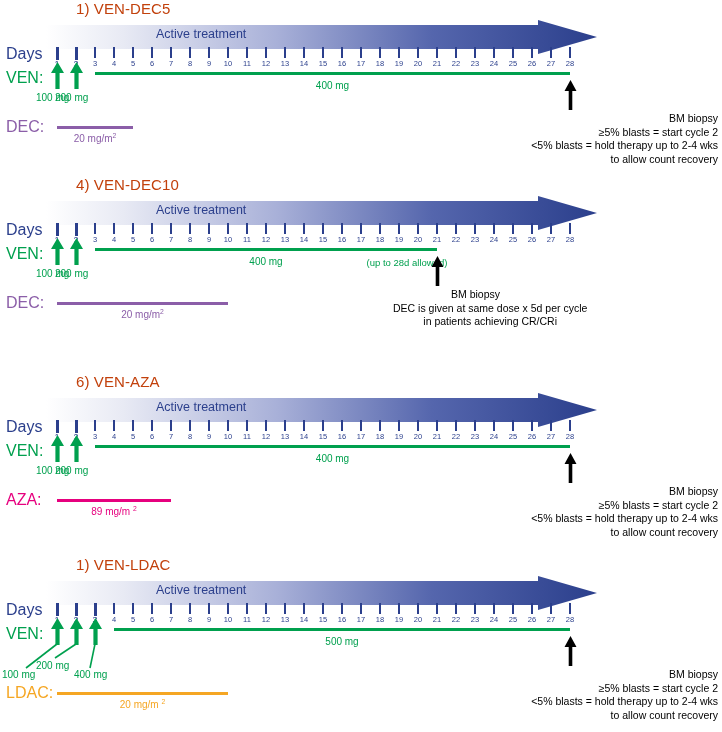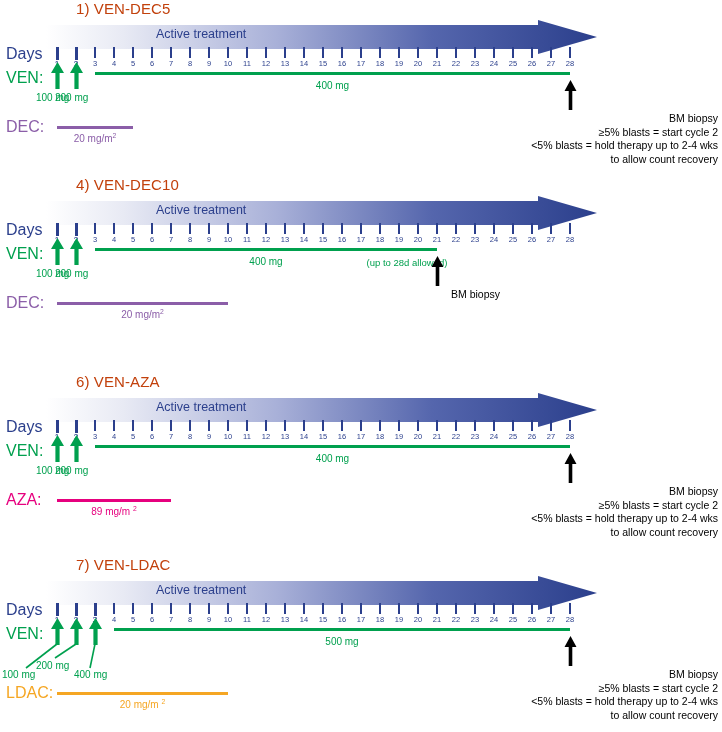--- a/index.html
+++ b/index.html
@@ -329,20 +329,22 @@
       <div class="leader" style="left: 0px; top: 88px; width: 120px; height: 6px;"></div>
       <div class="ven-dose" style="left: 55px; top: 92px;">200 mg</div>
       <div class="drug-label" style="left: 6px; top: 118px; color: rgb(139, 94, 168);">DEC:</div>
       <div class="drug-line" style="left: 57px; top: 126px; width: 171px; background: rgb(139, 94, 168);"></div>
       <div class="drug-dose" style="left: 142.5px; top: 132px; color: rgb(139, 94, 168);"><span>20 mg/m</span><sup>2</sup></div>
       <div class="bm-arrow" style="left: 429.5px; top: 80px;"><svg width="15" height="30" viewBox="0 0 15 30">
           <path d="M7.5,0 L13.5,11 L9.3,11 L9.3,30 L5.7,30 L5.7,11 L1.5,11 Z" fill="#000"></path>
         </svg></div>
       <div class="bm-text" style="top: 112px; left: 393px;">
         <div class="center" style="text-align: left; padding-left: 58px;">BM biopsy</div>
+        <div>DEC is given at same dose x 5d per cycle</div>
+        <div style="text-align: center;">in patients achieving CR/CRi</div>
       </div>
     </div>
     <div class="panel" style="top: 373px; height: 180px;">
       <div class="panel-title">6) VEN-AZA</div>
       <div class="arrow-wrap" style="top: 20px;">
         <svg class="arrow-svg" width="551" height="34" viewBox="0 0 551 34">
           <defs>
             <linearGradient id="grad2" x1="0" y1="0" x2="1" y2="0">
               <stop offset="0%" stop-color="#ffffff"></stop>
               <stop offset="14%" stop-color="#e8eaf4"></stop>
@@ -434,21 +436,21 @@
           <path d="M7.5,0 L13.5,11 L9.3,11 L9.3,30 L5.7,30 L5.7,11 L1.5,11 Z" fill="#000"></path>
         </svg></div>
       <div class="bm-text" style="top: 112px; right: 4px;">
         <div class="center" style="text-align: left; padding-left: 150px;">BM biopsy</div>
         <div>≥5% blasts = start cycle 2</div>
         <div>&lt;5% blasts = hold therapy up to 2-4 wks</div>
         <div>to allow count recovery</div>
       </div>
     </div>
     <div class="panel" style="top: 556px; height: 180px;">
-      <div class="panel-title">7) VEN-LDAC</div>
+      <div class="panel-title">1) VEN-LDAC</div>
       <div class="arrow-wrap" style="top: 20px;">
         <svg class="arrow-svg" width="551" height="34" viewBox="0 0 551 34">
           <defs>
             <linearGradient id="grad3" x1="0" y1="0" x2="1" y2="0">
               <stop offset="0%" stop-color="#ffffff"></stop>
               <stop offset="14%" stop-color="#e8eaf4"></stop>
               <stop offset="42%" stop-color="#a8b0d8"></stop>
               <stop offset="70%" stop-color="#5566ad"></stop>
               <stop offset="100%" stop-color="#2b3f8c"></stop>
             </linearGradient>

